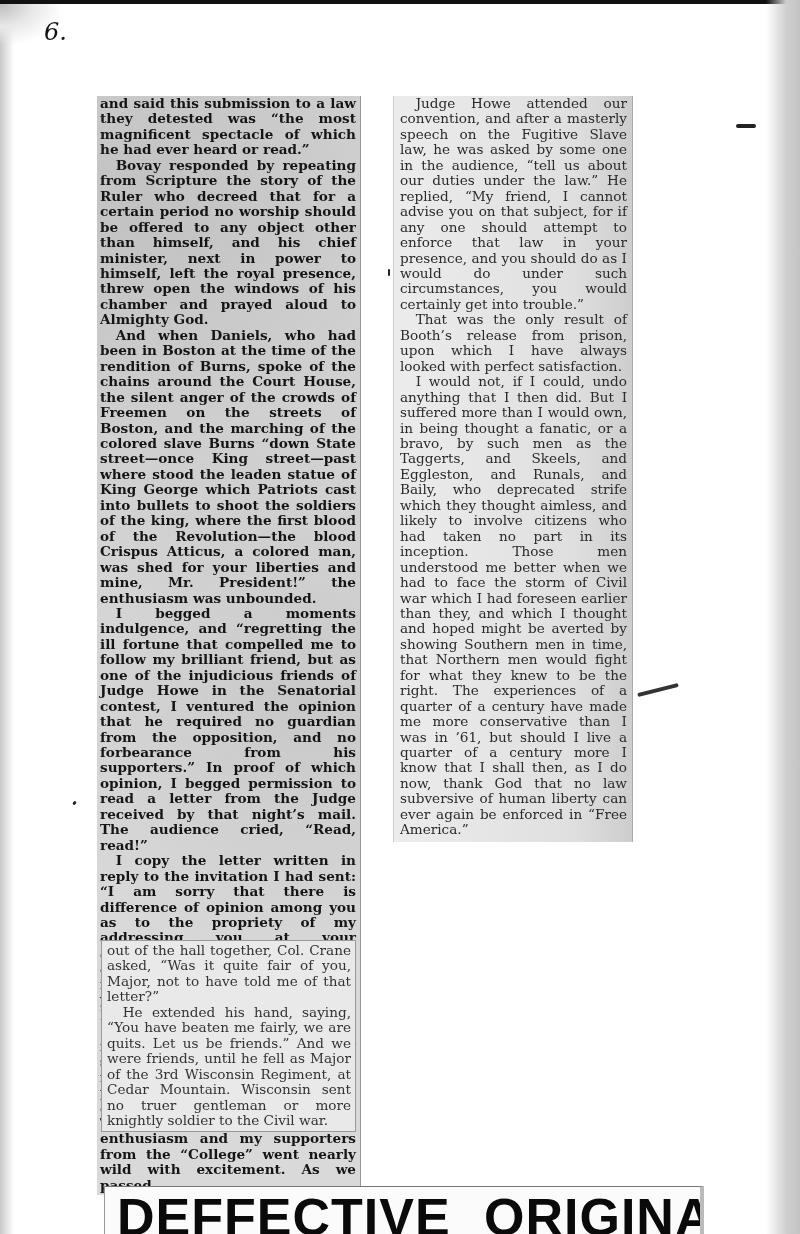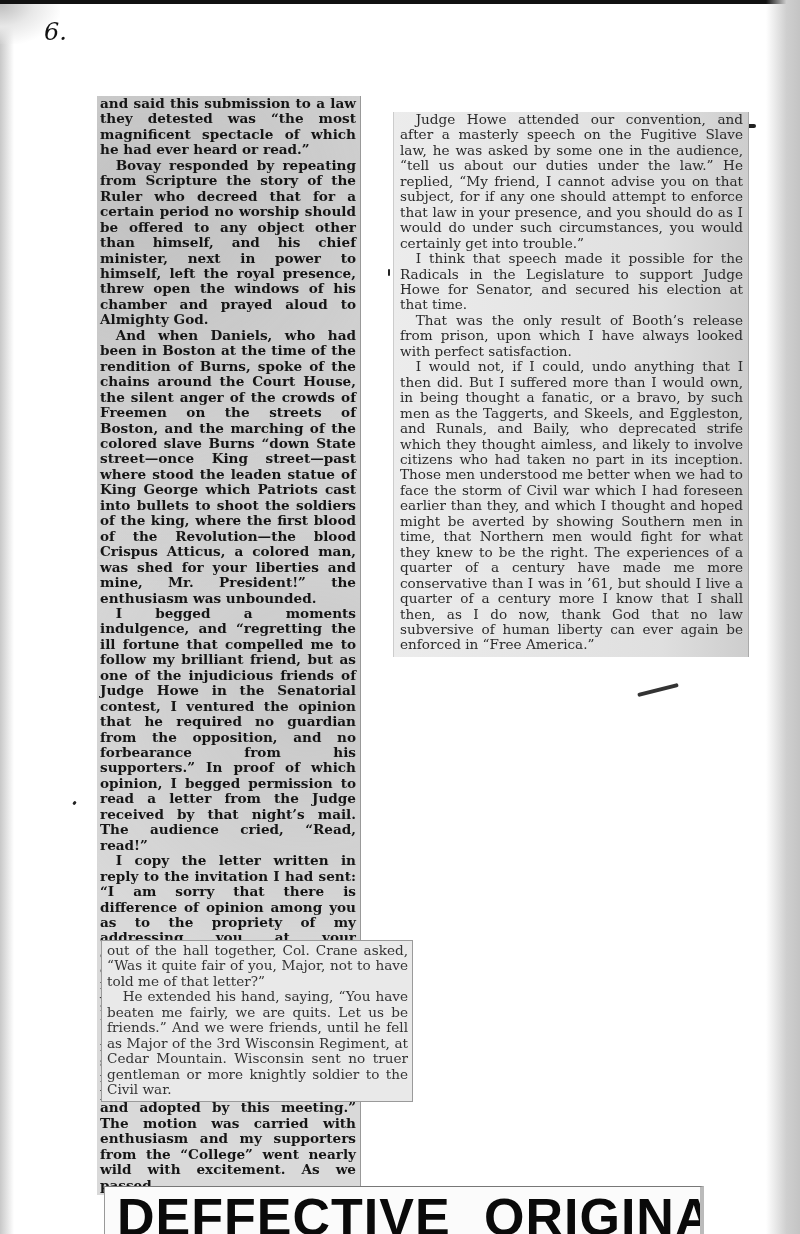--- a/index.html
+++ b/index.html
@@ -74,29 +74,29 @@
       background:
         radial-gradient(circle at 20% 10%, rgba(150,150,150,0.35) 0, rgba(150,150,150,0) 40%),
         radial-gradient(circle at 80% 55%, rgba(150,150,150,0.25) 0, rgba(150,150,150,0) 45%),
         #d9d9d9;
       border-right: 1px solid #999;
       font-weight: bold;
       color: #151515;
     }
     .col-left-bottom {
       left: 101px; top: 940px;
-      width: 312px;
+      width: 255px;
       padding: 2px 4px 3px 5px;
       background: #e9e9e9;
       border: 1px solid #9a9a9a;
       color: #333;
     }
     .col-right {
-      left: 393px; top: 112px;
-      width: 356px;
+      left: 393px; top: 96px;
+      width: 240px;
       padding: 0 5px 4px 6px;
       background:
         linear-gradient(to right, rgba(255,255,255,0.0) 0%, rgba(200,200,200,0.35) 75%, rgba(180,180,180,0.55) 100%),
         #ececec;
       border-right: 1px solid #aaa;
       border-left: 1px solid #ccc;
       color: #2a2a2a;
     }
     .flourish {
       position: absolute;
@@ -153,21 +153,20 @@
   <p>When the cheering ceased I moved that “the rules be now suspended, and that the resolutions passed at the previous meeting, be affirmed and adopted by this meeting.” The motion was carried with enthusiasm and my supporters from the “College” went nearly wild with excitement. As we passed</p>
 </article>
 
 <article class="column col-left-bottom">
   <p class="no-indent">out of the hall together, Col. Crane asked, “Was it quite fair of you, Major, not to have told me of that letter?”</p>
   <p>He extended his hand, saying, “You have beaten me fairly, we are quits. Let us be friends.” And we were friends, until he fell as Major of the 3rd Wisconsin Regiment, at Cedar Mountain. Wisconsin sent no truer gentleman or more knightly soldier to the Civil war.</p>
 </article>
 
 <article class="column col-right">
   <p>Judge Howe attended our convention, and after a masterly speech on the Fugitive Slave law, he was asked by some one in the audience, “tell us about our duties under the law.” He replied, “My friend, I cannot advise you on that subject, for if any one should attempt to enforce that law in your presence, and you should do as I would do under such circumstances, you would certainly get into trouble.”</p>
-  <p>I think that speech made it possible for the Radicals in the Legislature to support Judge Howe for Senator, and secured his election at that time.</p>
   <p>That was the only result of Booth’s release from prison, upon which I have always looked with perfect satisfaction.</p>
   <p>I would not, if I could, undo anything that I then did. But I suffered more than I would own, in being thought a fanatic, or a bravo, by such men as the Taggerts, and Skeels, and Eggleston, and Runals, and Baily, who deprecated strife which they thought aimless, and likely to involve citizens who had taken no part in its inception. Those men understood me better when we had to face the storm of Civil war which I had foreseen earlier than they, and which I thought and hoped might be averted by showing Southern men in time, that Northern men would fight for what they knew to be the right. The experiences of a quarter of a century have made me more conservative than I was in ’61, but should I live a quarter of a century more I know that I shall then, as I do now, thank God that no law subversive of human liberty can ever again be enforced in “Free America.”</p>
 </article>
 
 <div class="flourish"></div>
 
 <div class="banner-box">
   <div class="banner-text">DEFFECTIVE ORIGINAL</div>
 </div>
 

